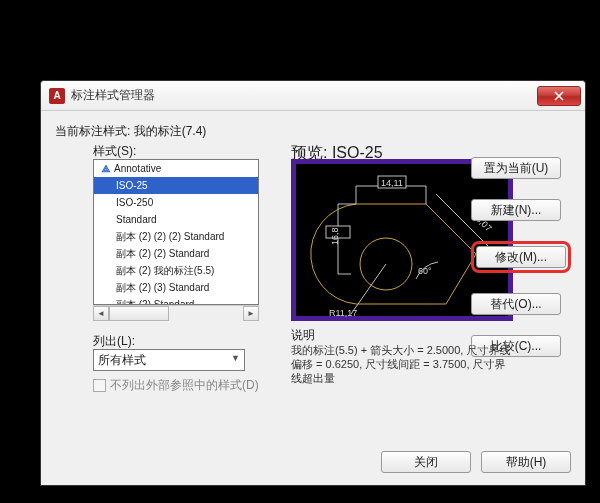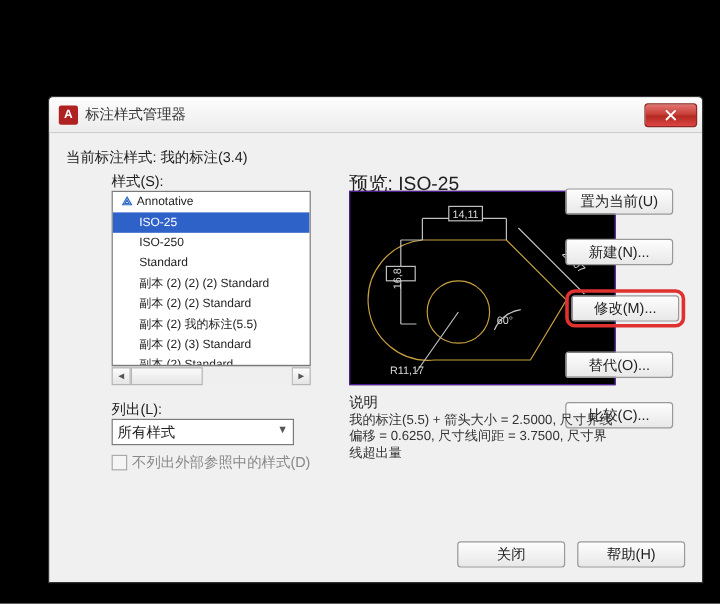--- a/index.html
+++ b/index.html
@@ -38,21 +38,21 @@
   .styles-list li.anno { padding-left: 6px; }
   .styles-list li.anno span.a-icon { display:inline-block; width:12px; text-align:center; color:#2a65c8; font-weight:bold; margin-right:2px; }
   .styles-list li.sel { background: #2f62c9; color: #fff; }
   .scrollbar-h { height: 16px; background: #efefef; border-top: 1px solid #ccc; display:flex; }
   .sb-btn { width:16px; background:linear-gradient(#fdfdfd,#e4e4e4); border:1px solid #b5b5b5; display:flex; align-items:center; justify-content:center; font-size:8px; color:#555; }
   .sb-track { flex:1; background:#efefef; position:relative; }
   .sb-thumb { position:absolute; left:0; top:0; bottom:0; width:60px; background:linear-gradient(#fafafa,#e6e6e6); border:1px solid #b5b5b5; }
   .preview-label { position:absolute; left: 250px; top: 32px; font-size:16px; }
   .preview {
     position:absolute; left: 250px; top: 48px; width: 222px; height: 162px;
-    background:#000; border:1px solid #4c1d95;
+    background:#000; border:5px solid #4c1d95;
   }
   .btn {
     width: 90px; height: 22px; background: linear-gradient(#fdfdfd,#e8e8e8);
     border: 1px solid #999; border-radius: 3px; font-size: 12px; text-align: center;
     line-height: 20px; cursor: pointer;
   }
   .right-col { position:absolute; right: 14px; top: 46px; display:flex; flex-direction:column; gap: 20px; }
   .hlred { border: 3px solid #e03030; border-radius: 8px; padding: 2px; display:inline-block; }
   .hlred .btn { margin:0; }
   .list-l { position:absolute; left: 52px; top: 222px; font-size:12px; }
@@ -82,21 +82,21 @@
     <div class="app-icon">A</div>
     <div class="title-text">标注样式管理器</div>
     <div class="close-btn">
       <svg width="10" height="10" viewBox="0 0 10 10">
           <path d="M1 1 L9 9 M9 1 L1 9" stroke="#fff" stroke-width="1.6"></path>
         </svg>
     </div>
   </div>
 
   <div class="content">
-    <div class="row-top">当前标注样式: 我的标注(3.4)</div>
+    <div class="row-top">当前标注样式: 我的标注(7.4)</div>
 
     <div class="label-s" style="position:absolute; left:52px; top:32px;">样式(S):</div>
 
     <div class="styles-wrap">
       <div class="styles-list">
         <ul id="styles-ul">
             <li class="anno"><span class="a-icon">⟁</span>Annotative</li>
             <li class="sel">ISO-25</li>
             <li>ISO-250</li>
             <li>Standard</li>

